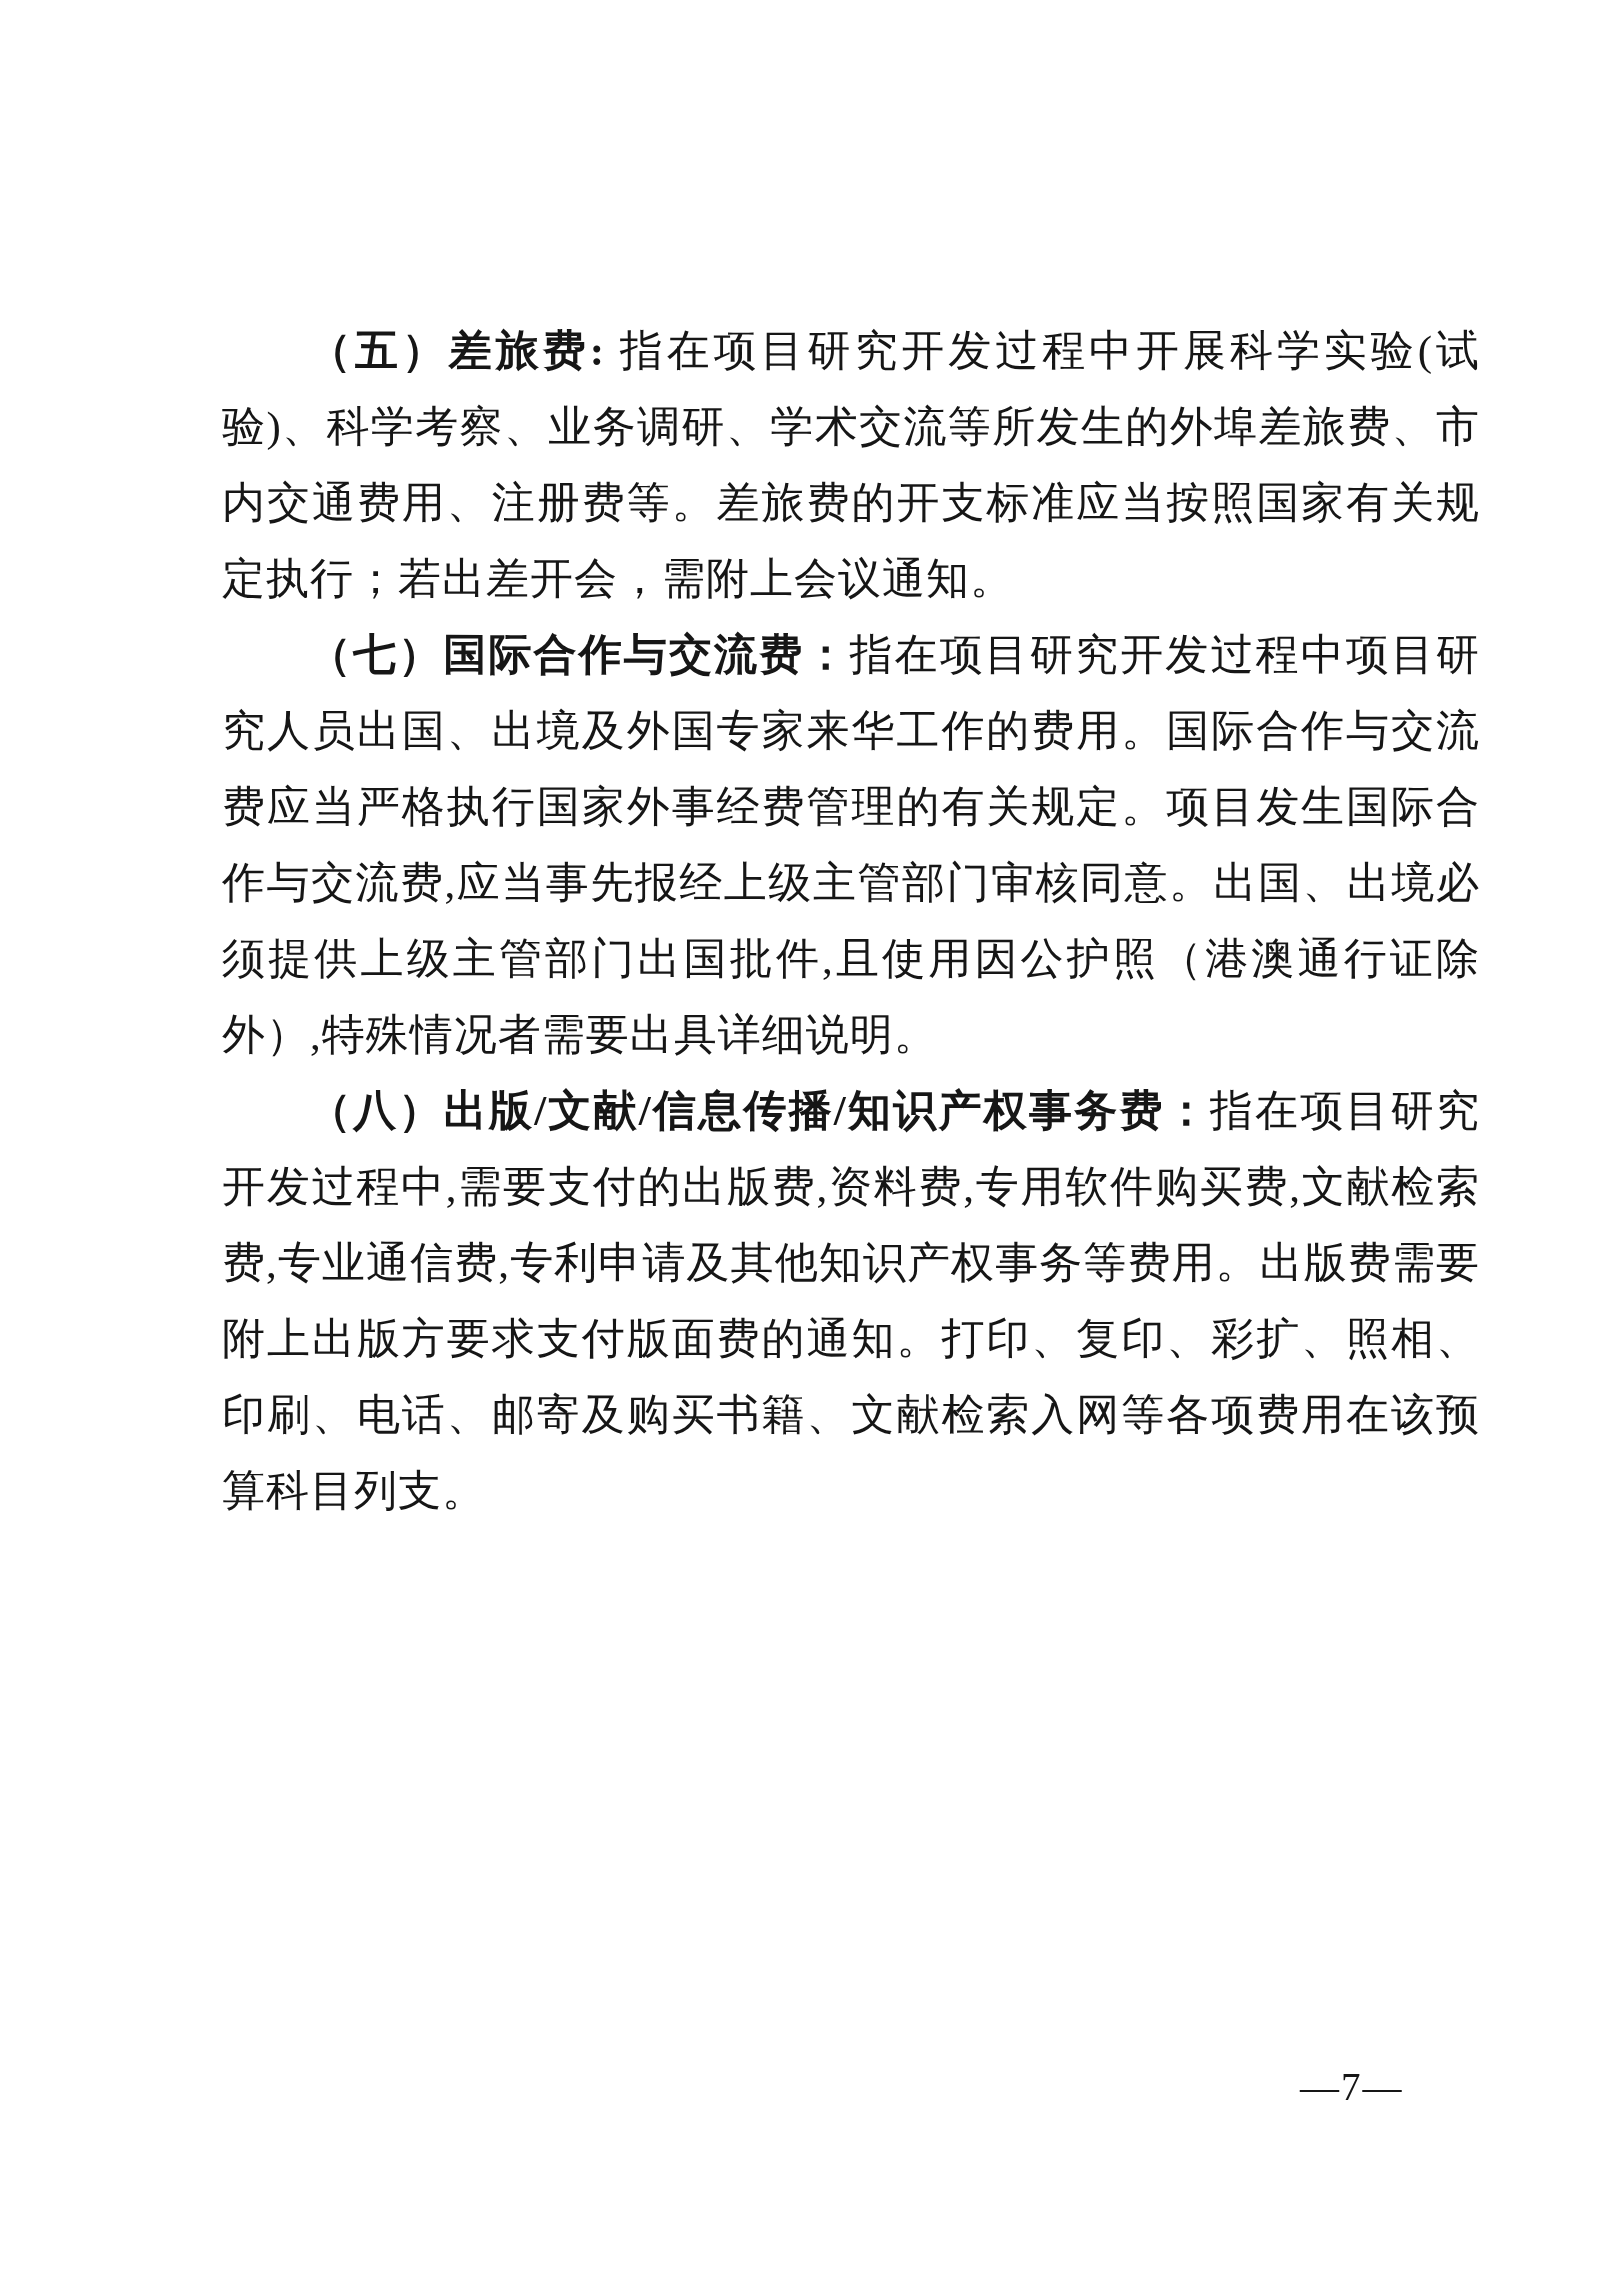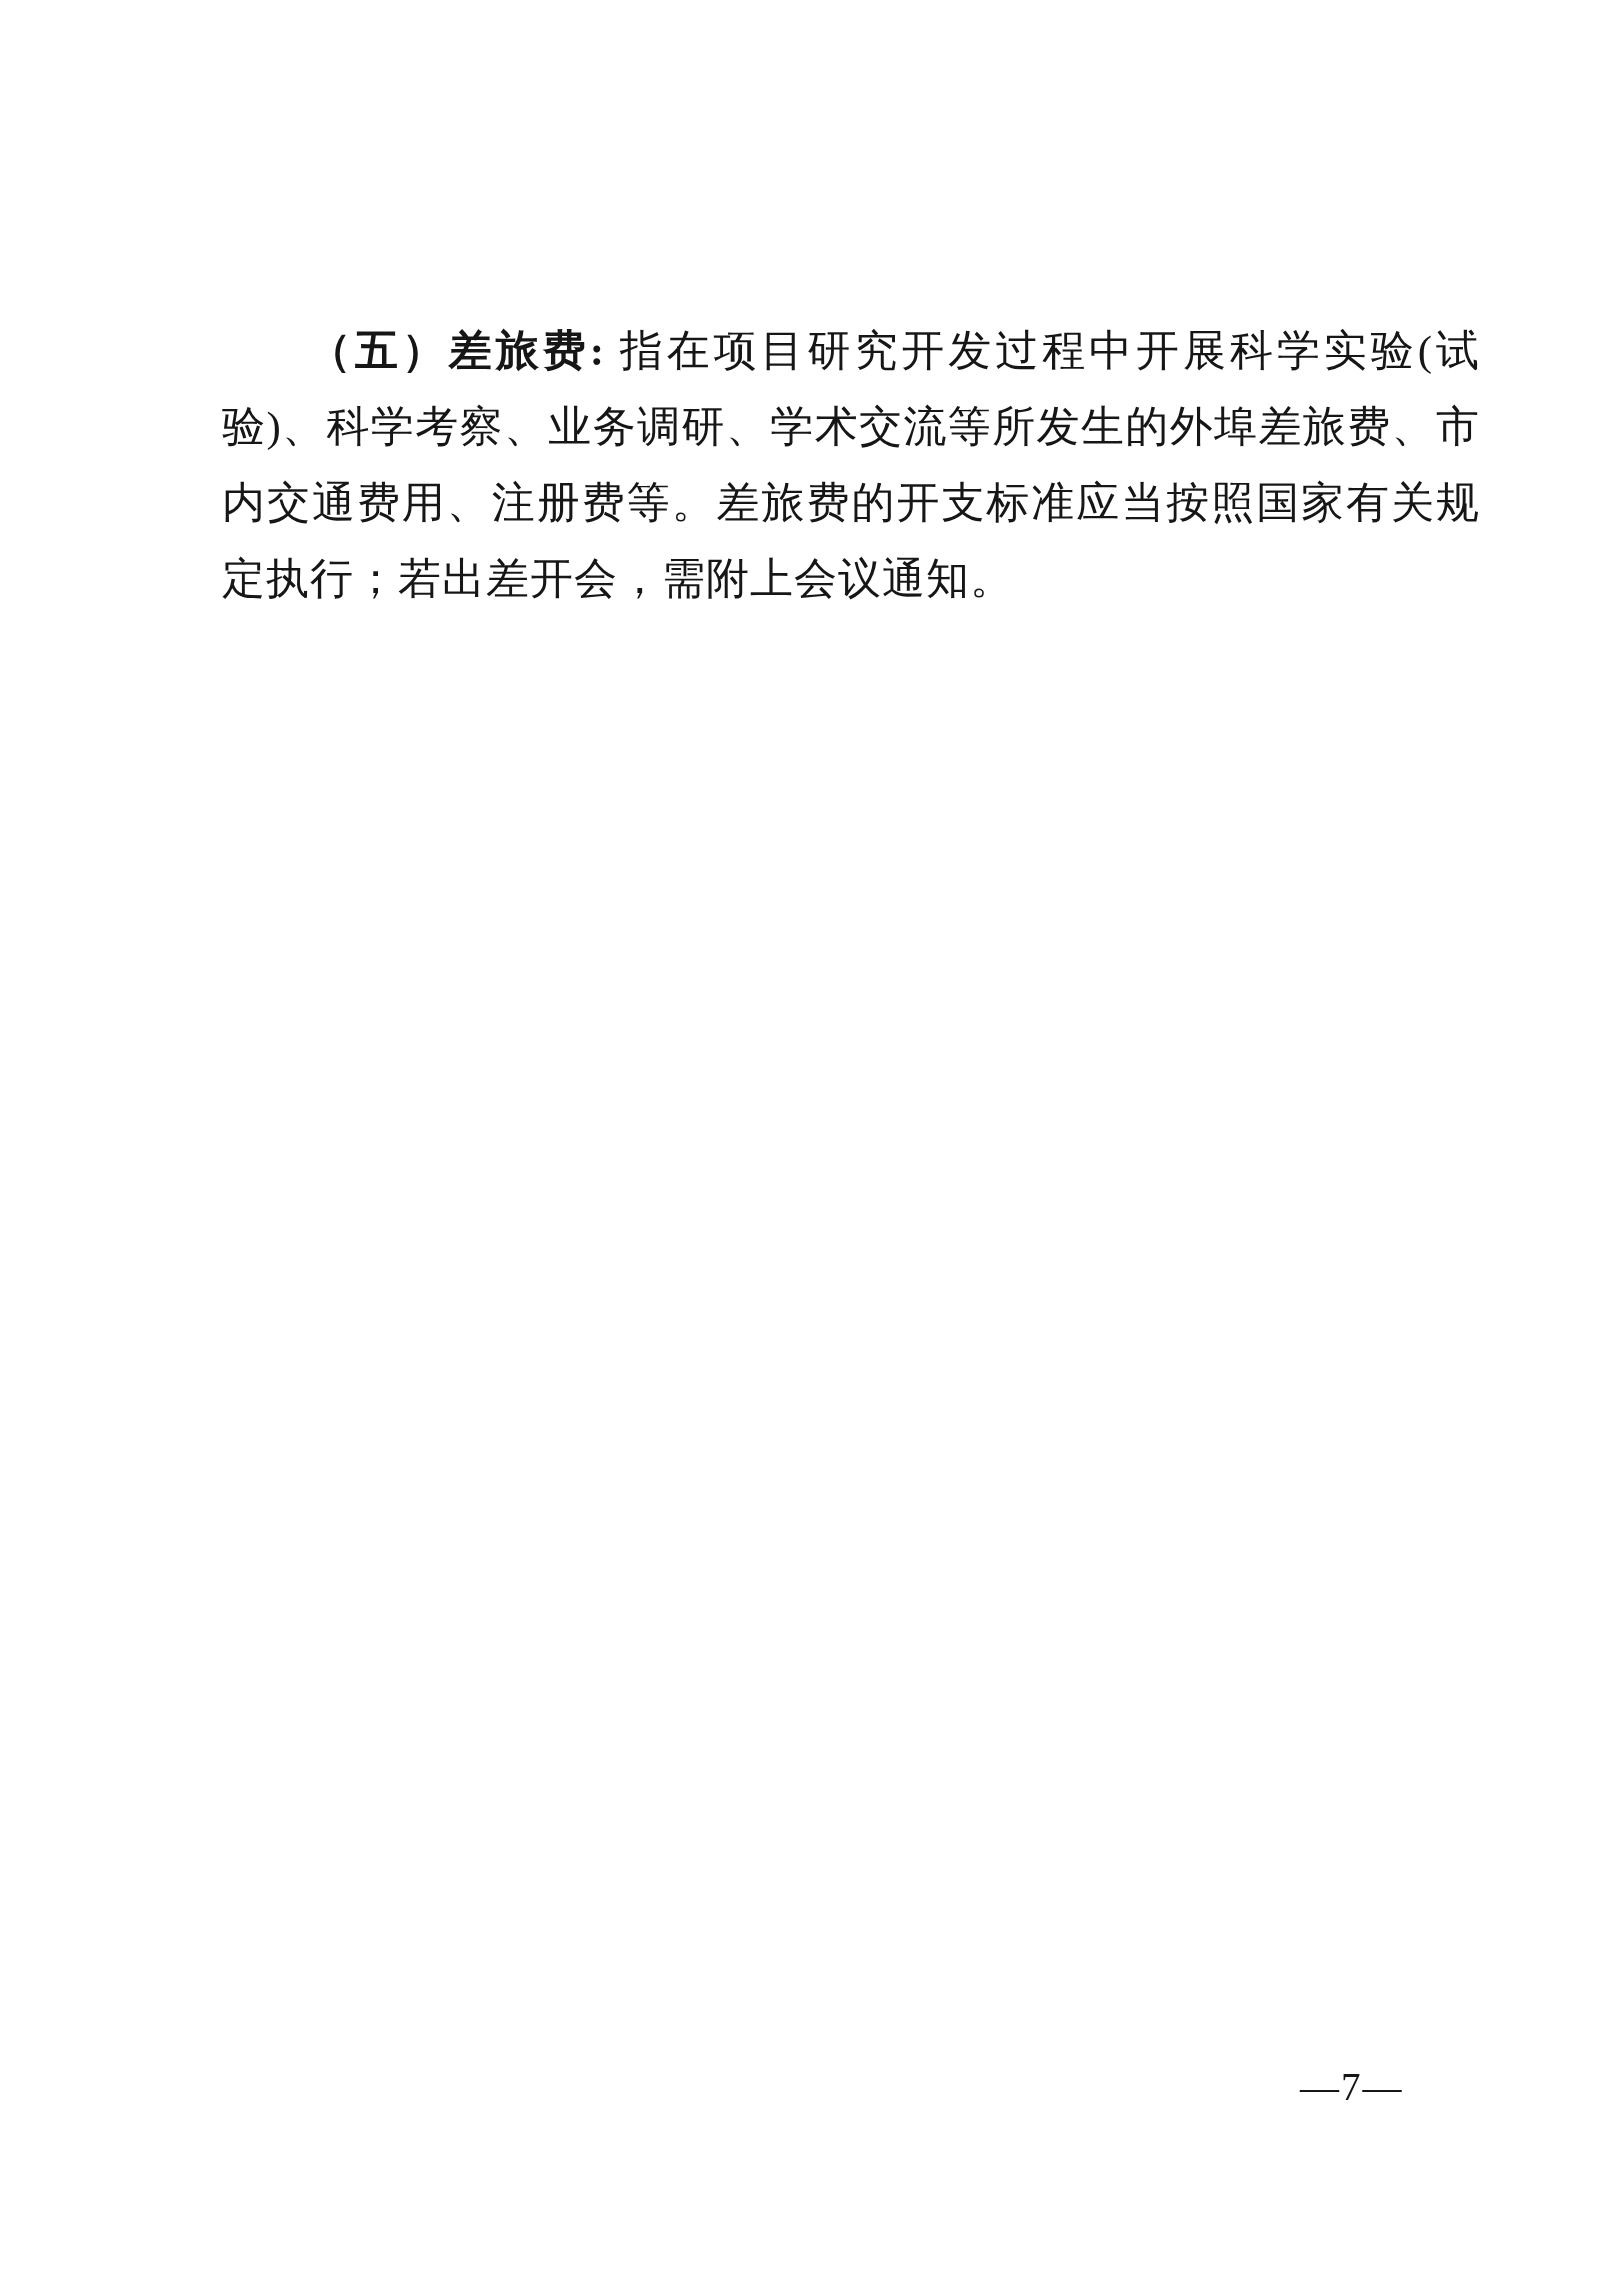--- a/index.html
+++ b/index.html
@@ -48,20 +48,22 @@
 </style>
 </head>
 <body>
 
 <div class="page">
   <div class="content">
 
     <p><span class="clause-lead">（五）差旅费: </span><span>指在项目研究开发过程中开展科学实验(试验)、科学考察、业务调研、学术交流等所发生的外埠差旅费、市内交通费用、注册费等。差旅费的开支标准应当按照国家有关规定执行；若出差开会，需附上会议通知。</span></p>
 
 
+    <p><span class="clause-lead">（七）国际合作与交流费：</span><span>指在项目研究开发过程中项目研究人员出国、出境及外国专家来华工作的费用。国际合作与交流费应当严格执行国家外事经费管理的有关规定。项目发生国际合作与交流费,应当事先报经上级主管部门审核同意。出国、出境必须提供上级主管部门出国批件,且使用因公护照（港澳通行证除外）,特殊情况者需要出具详细说明。</span></p>
 
+    <p><span class="clause-lead">（八）出版/文献/信息传播/知识产权事务费：</span><span>指在项目研究开发过程中,需要支付的出版费,资料费,专用软件购买费,文献检索费,专业通信费,专利申请及其他知识产权事务等费用。出版费需要附上出版方要求支付版面费的通知。打印、复印、彩扩、照相、印刷、电话、邮寄及购买书籍、文献检索入网等各项费用在该预算科目列支。</span></p>
 
 
   </div>
 
   <div class="page-number">—7—</div>
 </div>
 
 
 </body></html>

